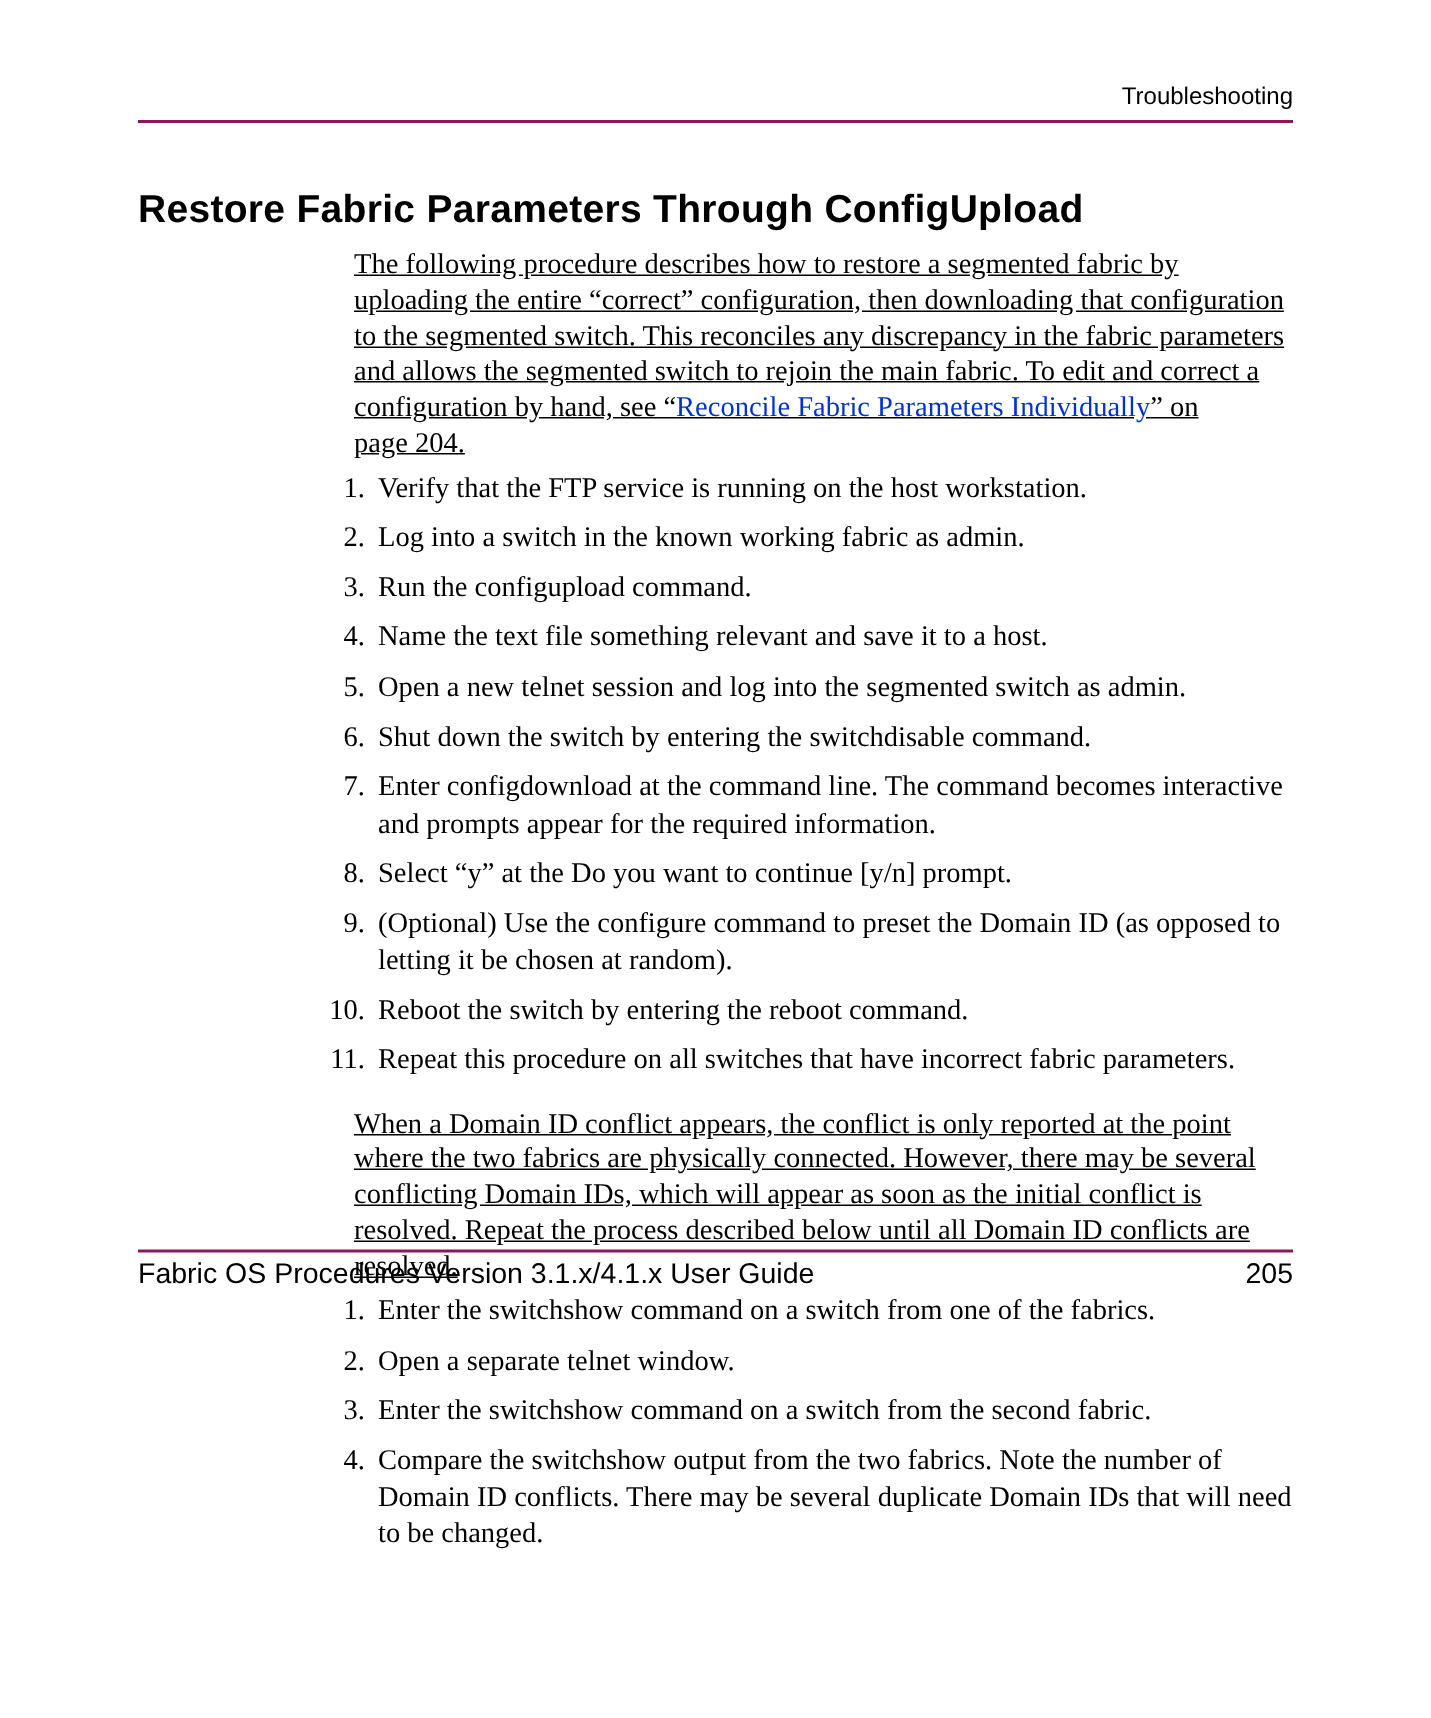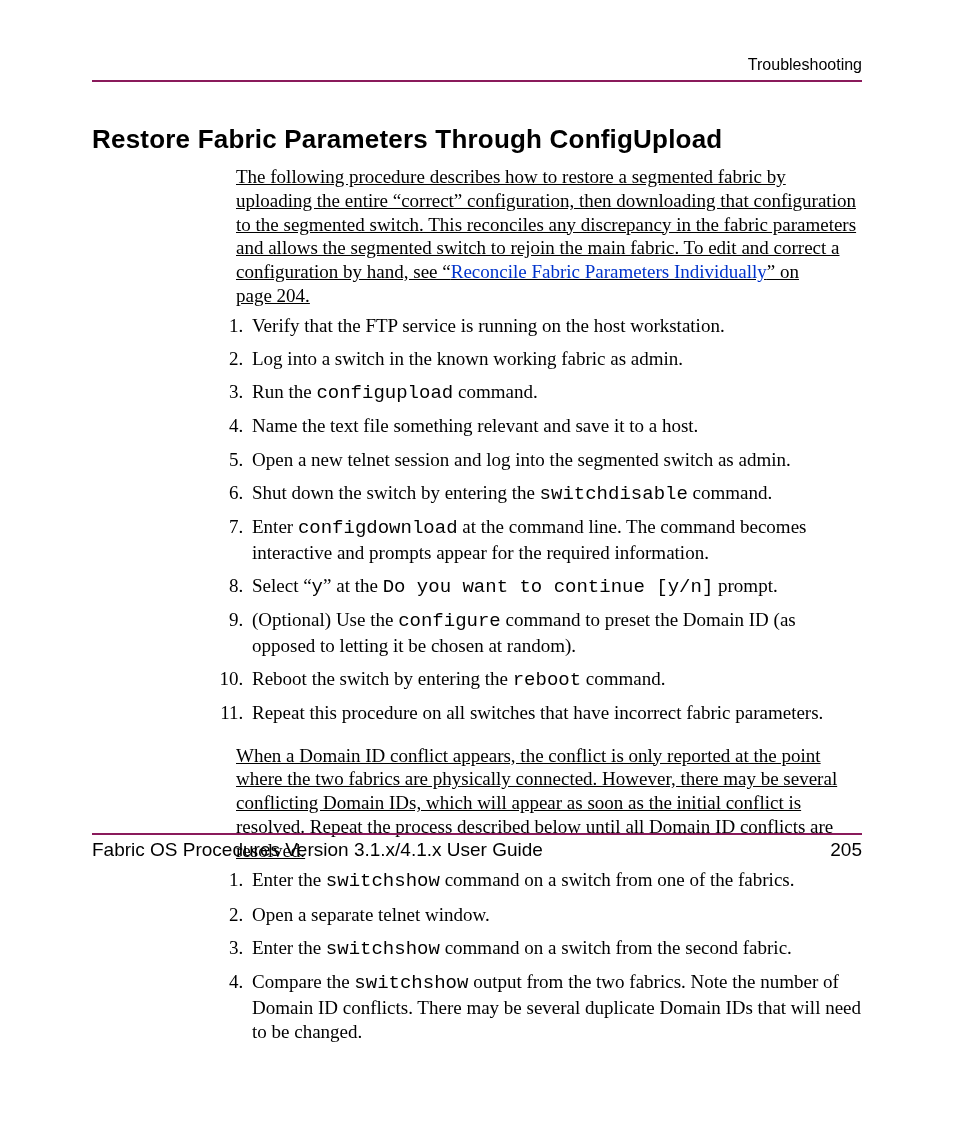--- a/index.html
+++ b/index.html
@@ -52,21 +52,21 @@
   ol.steps {
     margin: 4px 0 18px 0;
     padding-left: 28px;
   }
   ol.steps > li {
     padding-left: 4px;
     margin-bottom: 9px;
     line-height: 1.28;
   }
   .mono {
-    font-family: Liberation Mono, monospace;
+    font-family: Liberation Serif, serif;
   }
   .sub {
     margin-top: 6px;
   }
   .footer {
     position: absolute;
     left: 92px;
     right: 92px;
     bottom: 48px;
   }

